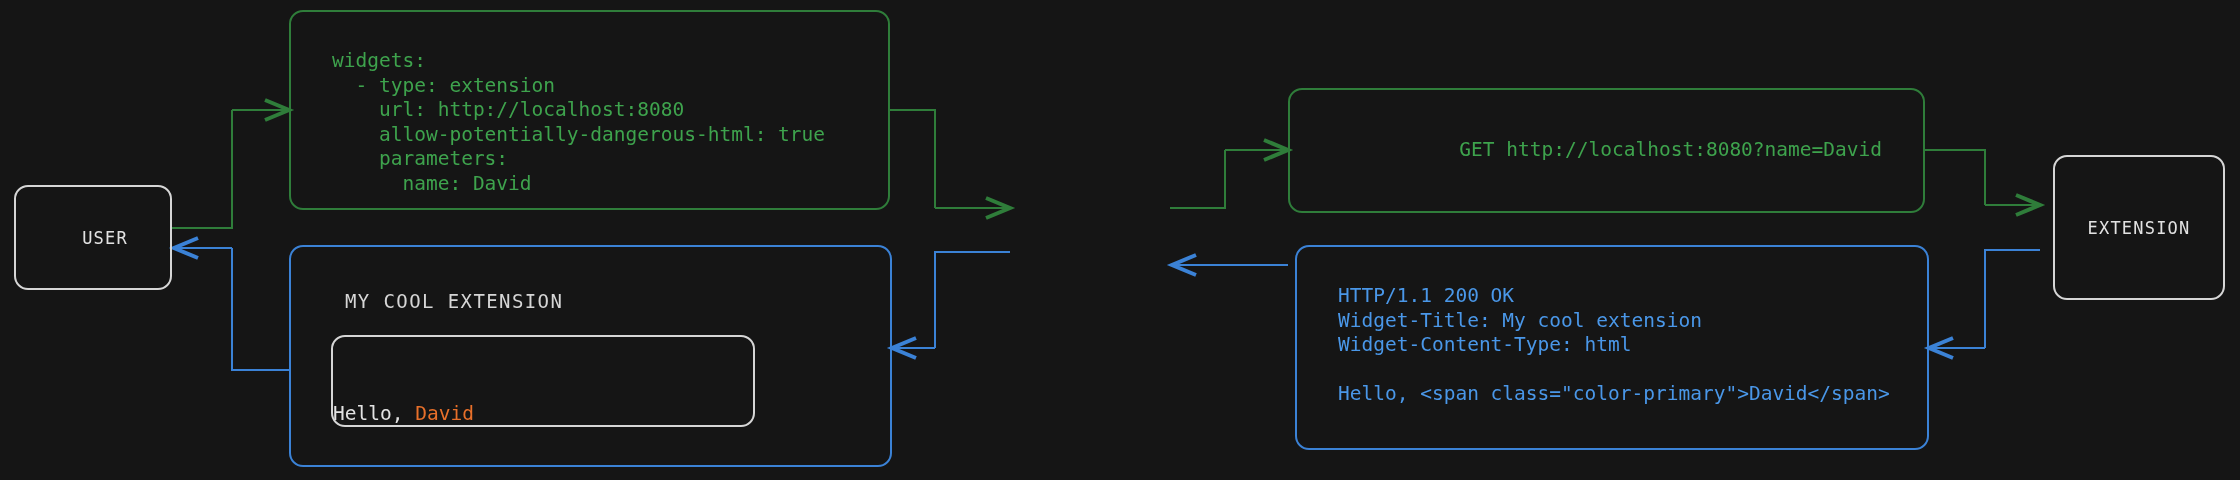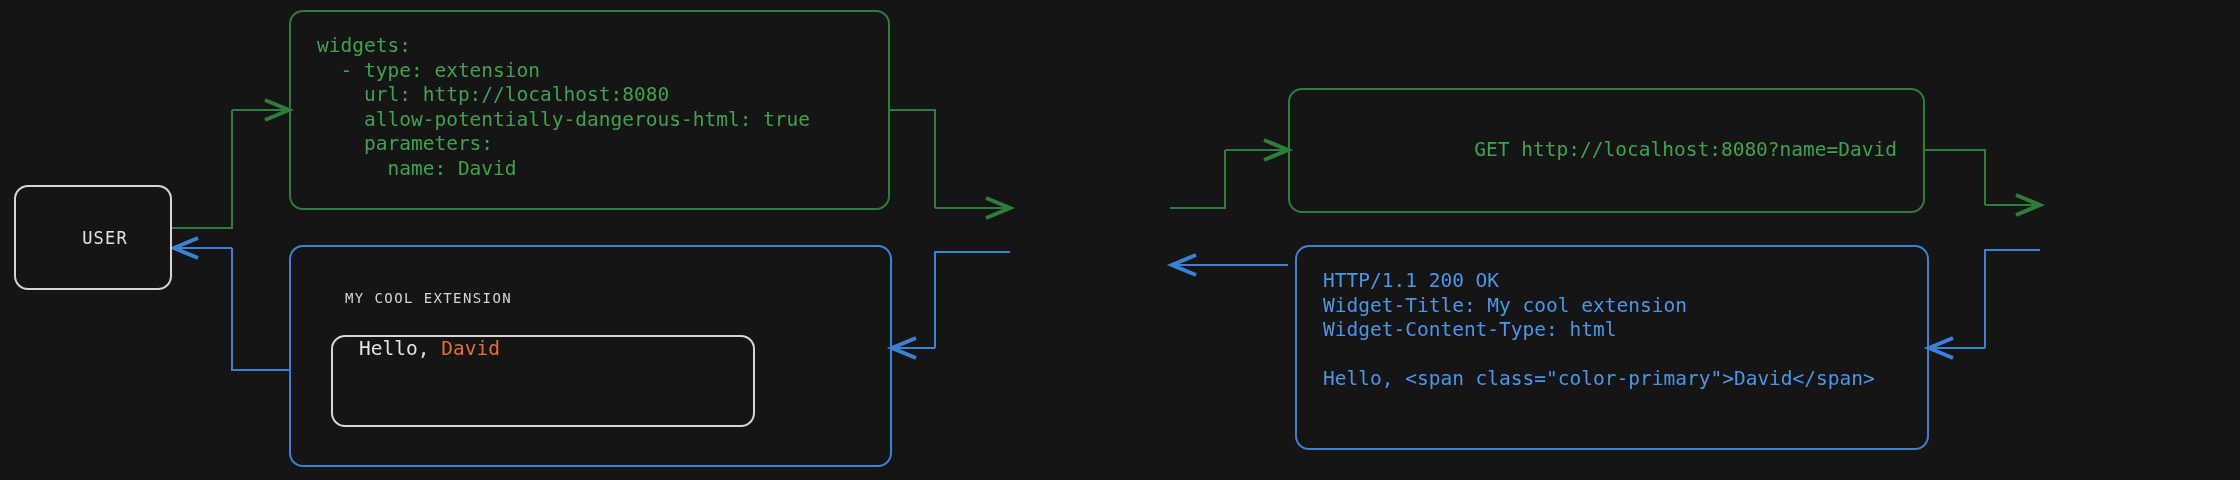--- a/index.html
+++ b/index.html
@@ -7,32 +7,32 @@
        font-family:"DejaVu Sans Mono",monospace;}
   #stage{position:relative;width:2240px;height:480px;background:#151515;}
   svg.wires{position:absolute;left:0;top:0;width:2240px;height:480px;pointer-events:none;}
 
   .node{position:absolute;box-sizing:border-box;border-radius:14px;border-width:2px;border-style:solid;}
 
   .endpoint{border-color:#d6d6d6;display:flex;align-items:center;justify-content:center;}
   .endpoint span{color:#e2e2e2;font-family:"DejaVu Sans Mono",monospace;font-size:17px;letter-spacing:1.2px;}
 
   .codebox{padding:22px 26px;}
-  .codebox pre{margin:0;white-space:pre;font-family:"DejaVu Sans Mono",monospace;
+  .codebox pre{margin:15px;white-space:pre;font-family:"DejaVu Sans Mono",monospace;
                font-size:19.5px;line-height:24.5px;}
 
   .green{border-color:#2f7d3a;}
   .green pre{color:#3ea34d;}
   .blue{border-color:#3b82d6;}
   .blue pre{color:#4a97e8;}
   .grey{border-color:#d6d6d6;}
   .widget-title{position:absolute;color:#d6d6d6;font-family:"DejaVu Sans Mono",monospace;
-                font-size:14px;letter-spacing:1.4px;}
+                font-size:19px;letter-spacing:1.4px;}
   .widget-body{position:absolute;box-sizing:border-box;border:2px solid #d6d6d6;border-radius:14px;
-               display:flex;align-items:flex-start;padding-left:26px;}
+               display:flex;align-items:flex-end;}
   .widget-body .line{font-family:"DejaVu Sans Mono",monospace;font-size:19.5px;color:#e2e2e2;}
   .widget-body .accent{color:#e8702a;}
 </style>
 </head>
 <body>
 
 <div id="stage">
 
   <svg class="wires" viewBox="0 0 2240 480">
     <defs>
@@ -83,20 +83,23 @@
       <path d="M289,370 L232,370 L232,248" fill="none" stroke="#3b82d6" stroke-width="2"></path>
       <path d="M232,248 L174,248" fill="none" stroke="#3b82d6" stroke-width="2" marker-end="url(#arrB)"></path>
     </g>
   </svg>
 
   <div class="node endpoint grey" style="left:14px;top:185px;width:158px;height:105px;padding-left:24px;">
     <span>USER</span>
   </div>
 
 
+  <div class="node endpoint grey" style="left:2053px;top:155px;width:172px;height:145px;">
+    <span>EXTENSION</span>
+  </div>
 
   <div class="node codebox green" style="left:289px;top:10px;width:601px;height:200px;">
     <pre>widgets:
   - type: extension
     url: http://localhost:8080
     allow-potentially-dangerous-html: true
     parameters:
       name: David</pre>
   </div>
 

